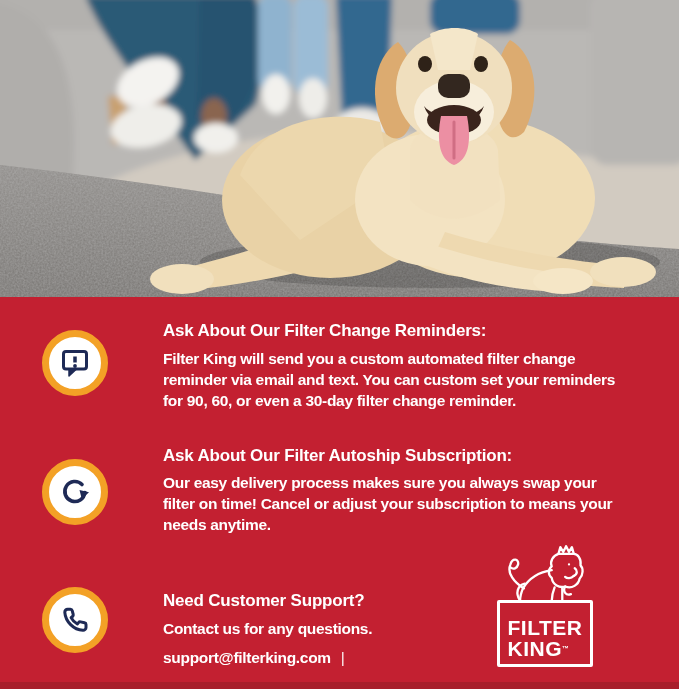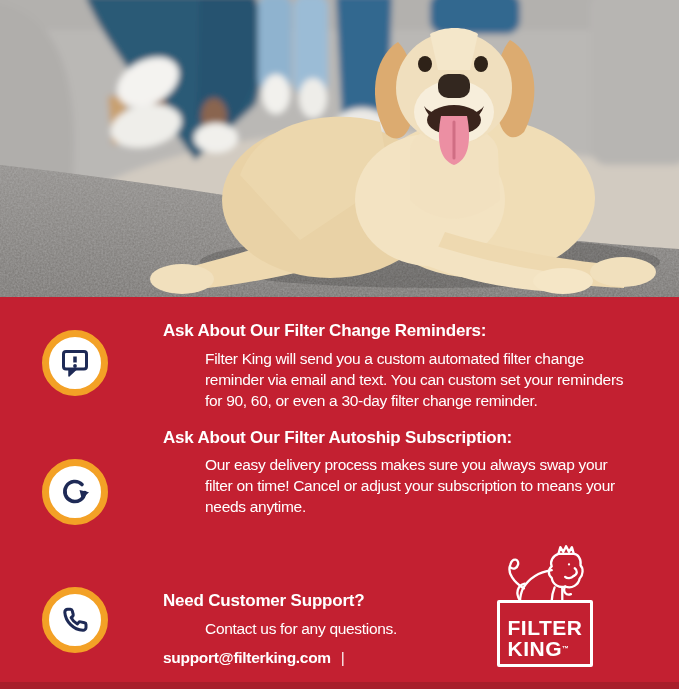--- a/index.html
+++ b/index.html
@@ -23,21 +23,21 @@
     background:#ffffff;border:7px solid #f3a126;box-sizing:content-box;
     display:flex;align-items:center;justify-content:center;
   }
   .icon-circle svg{display:block;}
 
   .sec{position:absolute;left:163px;width:462px;color:#fff;}
   .sec-heading{
     font-size:17px;font-weight:700;line-height:22px;letter-spacing:-0.2px;color:#fff;
   }
   .sec-body,.sec-lead{
-    font-size:15.5px;font-weight:400;line-height:21px;letter-spacing:-0.3px;color:#fff;margin-top:6px;margin-left:42px;
+    font-size:15.5px;font-weight:700;line-height:21px;letter-spacing:-0.3px;color:#fff;margin-top:6px;
   }
   .sec-body.tight{margin-top:5px;}
   .contact-line{
     font-size:15.5px;font-weight:700;line-height:21px;letter-spacing:-0.3px;color:#fff;margin-top:8px;
     display:flex;gap:10px;align-items:center;
   }
   .contact-sep{font-weight:400;opacity:.95;}
 
   
   .logo{position:absolute;right:18px;bottom:22px;width:104px;text-align:center;}
@@ -172,21 +172,21 @@
       <div class="sec-body">Filter King will send you a custom automated filter change reminder via email and text. You can custom set your reminders for 90, 60, or even a 30-day filter change reminder.</div>
     </div>
 
     <div class="icon-circle" style="top:162px;">
       <svg width="32" height="32" viewBox="0 0 32 32">
         <path d="M23,8.5 A10,10 0 1 0 25.8,16.5" fill="none" stroke="#1e2a56" stroke-width="3.6" stroke-linecap="round"></path>
         <polygon points="20.5,14 30,16.2 22.8,23" fill="#1e2a56"></polygon>
       </svg>
     </div>
 
-    <div class="sec" style="top:130px;">
+    <div class="sec" style="top:148px;">
       <div class="sec-heading">Ask About Our Filter Autoship Subscription:</div>
       <div class="sec-body tight">Our easy delivery process makes sure you always swap your filter on time! Cancel or adjust your subscription to means your needs anytime.</div>
     </div>
 
     <div class="icon-circle" style="top:290px;">
       <svg width="32" height="32" viewBox="0 0 32 32">
         <path d="M8.6,5.2 C7.1,5.2 5.7,6.6 5.8,8.3 C6.5,17.6 14.6,25.7 23.9,26.3 C25.6,26.4 27,25 27,23.5 L27,20.6 C27,19.7 26.4,19 25.5,18.8 L21.6,17.9 C20.8,17.7 20,18 19.5,18.6 L18.3,20 C15.3,18.4 13.6,16.7 12.1,13.7 L13.5,12.5 C14.1,12 14.4,11.2 14.2,10.4 L13.2,6.6 C13,5.8 12.3,5.2 11.4,5.2 Z" fill="none" stroke="#1e2a56" stroke-width="3" stroke-linejoin="round"></path>
       </svg>
     </div>
 

